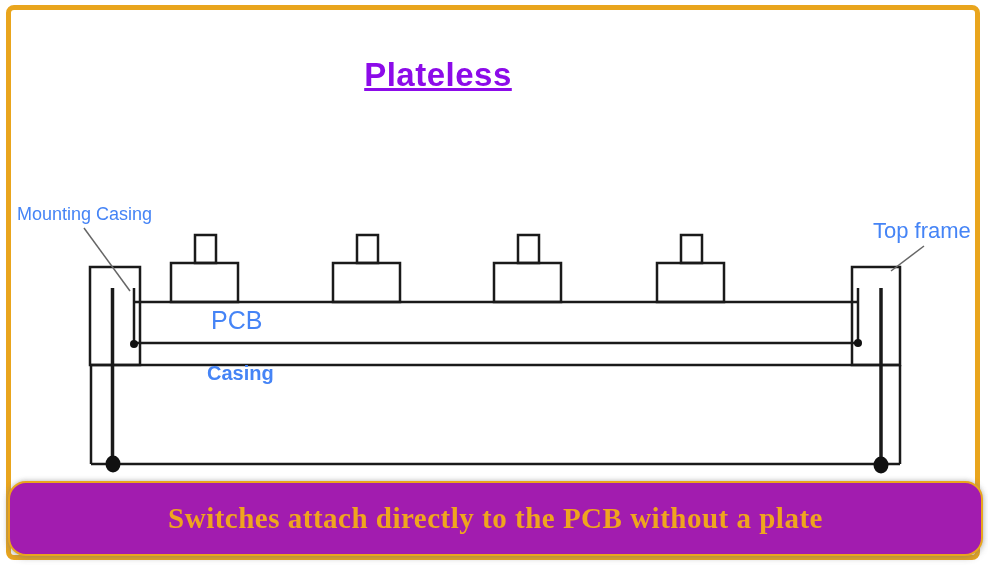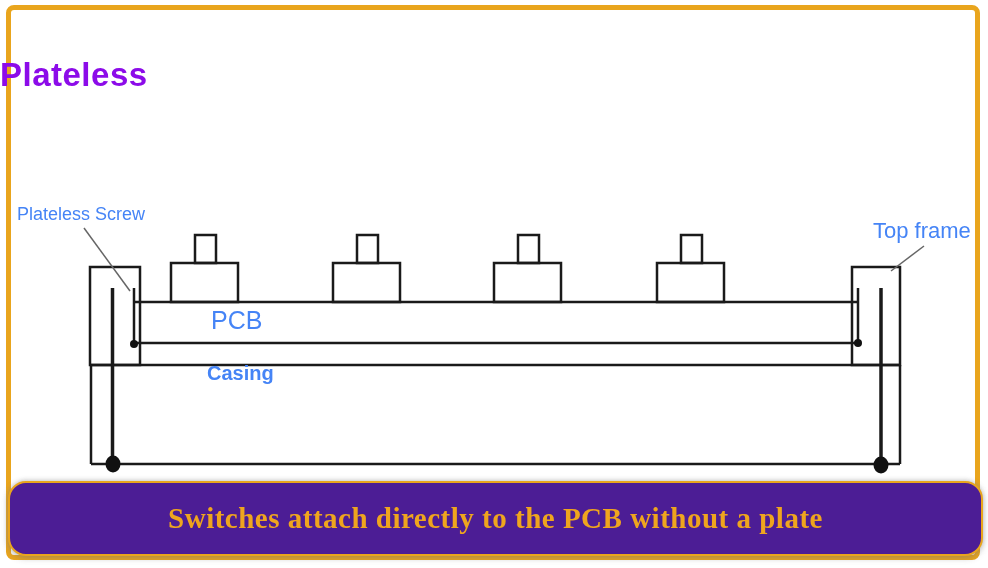--- a/index.html
+++ b/index.html
@@ -13,25 +13,27 @@
     border: 5px solid #E9A51D;
     border-radius: 8px;
     background: #ffffff;
     z-index: 1;
   }
 
   .page-title {
     position: absolute;
     left: 0; top: 56px;
     width: 876px;
+    text-align: center;
     font-size: 33px;
     font-weight: 700;
     letter-spacing: 0.5px;
     color: #8C0BE9;
     z-index: 3;
+    text-decoration: underline;
   }
 
   .diagram-svg {
     position: absolute;
     left: 0; top: 0;
     width: 988px; height: 568px;
     z-index: 2;
   }
 
   .diagram-label {
@@ -43,21 +45,21 @@
   }
   .label-mounting-screw { left: 17px;  top: 204px; font-size: 18px; }
   .label-top-frame      { left: 873px; top: 218px; font-size: 22px; }
   .label-pcb            { left: 211px; top: 306px; font-size: 25px; }
   .label-casing         { left: 207px; top: 362px; font-size: 20px; font-weight: bold; }
 
   .caption-banner {
     position: absolute;
     left: 8px; top: 481px;
     width: 975px; height: 75px;
-    background: #4c1d95;
+    background: #a21caf;
     border: 2.5px solid #E9A51D;
     border-radius: 18px;
     box-shadow: 0 2px 6px rgba(110,110,110,0.45), 0 -1px 4px rgba(150,150,150,0.35);
     display: flex;
     align-items: center;
     justify-content: center;
     z-index: 4;
   }
   .caption-text {
     font-family: "Liberation Serif", serif;
@@ -115,20 +117,20 @@
   </g>
   <g>
     <rect x="657" y="263" width="67" height="39"></rect>
     <rect x="681" y="235" width="21" height="28"></rect>
   </g>
 
   <line x1="84" y1="228" x2="130" y2="291" stroke="#666" stroke-width="1.5"></line>
   <line x1="924" y1="246" x2="891" y2="271" stroke="#666" stroke-width="1.5"></line>
 </svg>
 
-<div class="diagram-label label-mounting-screw">Plateless Screw</div>
+<div class="diagram-label label-mounting-screw">Mounting Casing</div>
 <div class="diagram-label label-top-frame">Top frame</div>
 <div class="diagram-label label-pcb">PCB</div>
 <div class="diagram-label label-casing">Casing</div>
 
 <div class="caption-banner">
   <span class="caption-text">Switches attach directly to the PCB without a plate</span>
 </div>
 
 </body></html>

